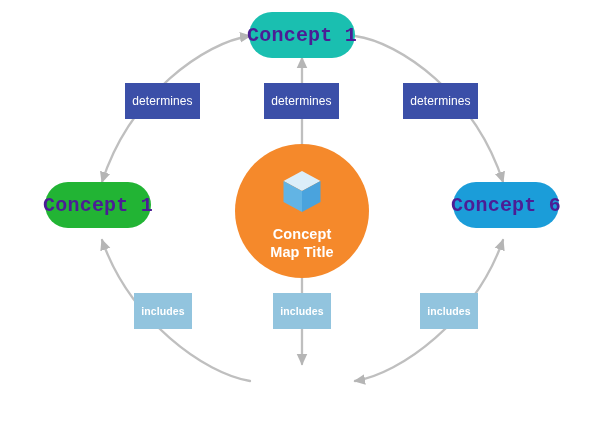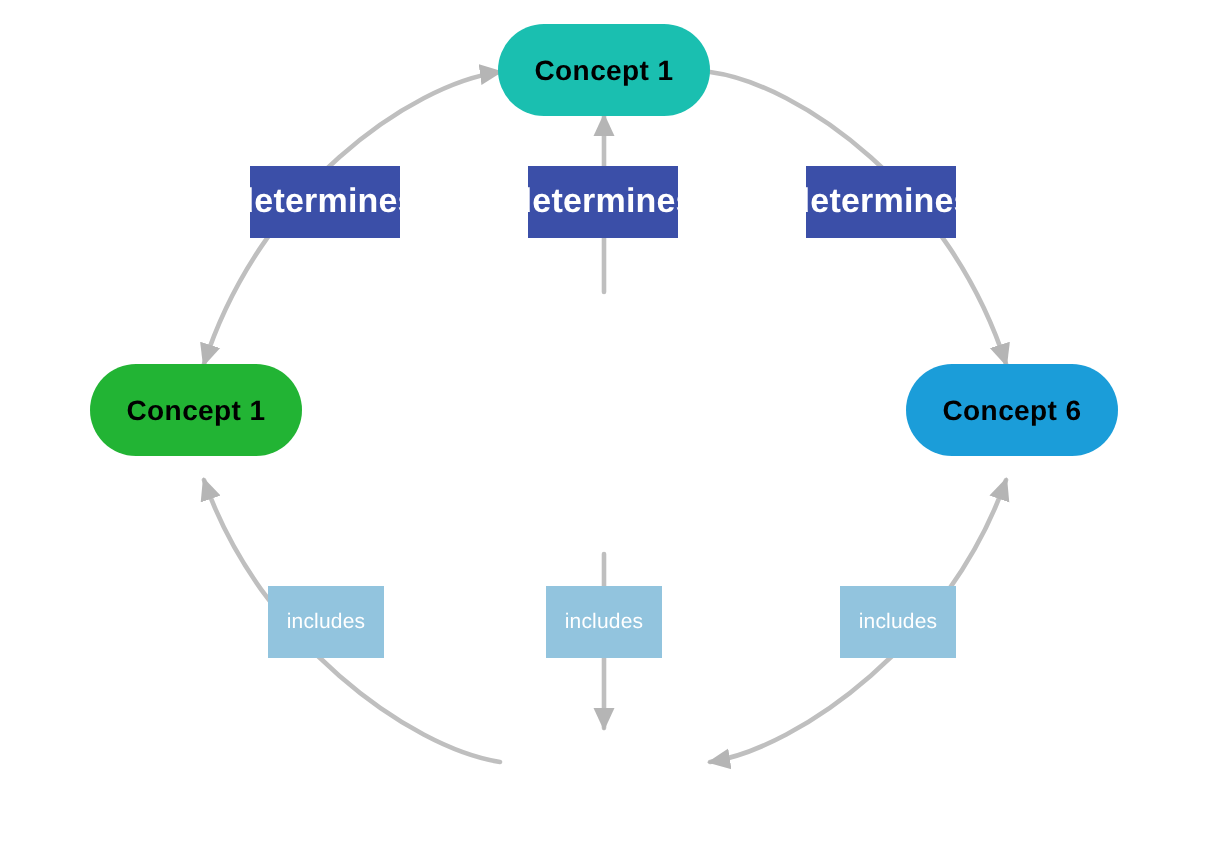--- a/index.html
+++ b/index.html
@@ -50,46 +50,47 @@
   }
   .hub-title span { display: block; }
 
   
   .node {
     position: absolute;
     z-index: 3;
     display: flex;
     align-items: center;
     justify-content: center;
-    color: #000000;
-    font-size: 14px;
+    color: #4c1d95;
+    font-size: 20px;
     font-weight: bold;
     letter-spacing: .2px;
     border-radius: 999px;
     white-space: nowrap;
+    font-family: Liberation Mono, monospace;
   }
 
   
   .edge-label {
     position: absolute;
     z-index: 4;
     display: flex;
     align-items: center;
     justify-content: center;
     color: #ffffff;
     white-space: nowrap;
   }
   .edge-label.determines {
-    font-size: 17px;
-    font-weight: bold;
+    font-size: 12px;
+    font-weight: normal;
     letter-spacing: .1px;
   }
   .edge-label.includes {
     font-size: 10.5px;
-    font-weight: normal;
+    font-weight: bold;
     letter-spacing: .1px;
   }
 </style>
 </head>
 <body>
 
 <div id="canvas">
 
   <svg id="edges" viewBox="0 0 603 422" xmlns="http://www.w3.org/2000/svg">
     <defs>
@@ -107,20 +108,36 @@
       <path d="M 250 381 C 205 374, 130 320, 102 240" marker-end="url(#ah)"></path>
 
       <path d="M 503 240 C 475 320, 400 374, 355 381" marker-start="url(#ah)" marker-end="url(#ah)"></path>
 
       <path d="M 302 146 L 302 58" marker-end="url(#ah)"></path>
 
       <path d="M 302 277 L 302 364" marker-end="url(#ah)"></path>
     </g>
   </svg>
 
+  <div class="hub" style="left:235px; top:144px; width:134px; height:134px; background:#F5892B;">
+    <div class="hub-icon">
+      <svg width="40" height="44" viewBox="0 0 40 44" xmlns="http://www.w3.org/2000/svg">
+
+        <path d="M 20 1 L 38.5 11 L 20 21 L 1.5 11 Z" fill="#DCEEF9"></path>
+
+        <path d="M 1.5 11 L 20 21 L 20 42 L 1.5 32 Z" fill="#62B4E4"></path>
+
+        <path d="M 38.5 11 L 38.5 32 L 20 42 L 20 21 Z" fill="#4AA3DD"></path>
+      </svg>
+    </div>
+    <div class="hub-title">
+      <span>Concept</span>
+      <span>Map Title</span>
+    </div>
+  </div>
 
   <div class="node" style="left:249px; top:12px; width:106px; height:46px; background:#1ABFB0;">
     <span>Concept 1</span>
   </div>
 
   <div class="node" style="left:453px; top:182px; width:106px; height:46px; background:#1B9DD9;">
     <span>Concept 6</span>
   </div>
 
 

